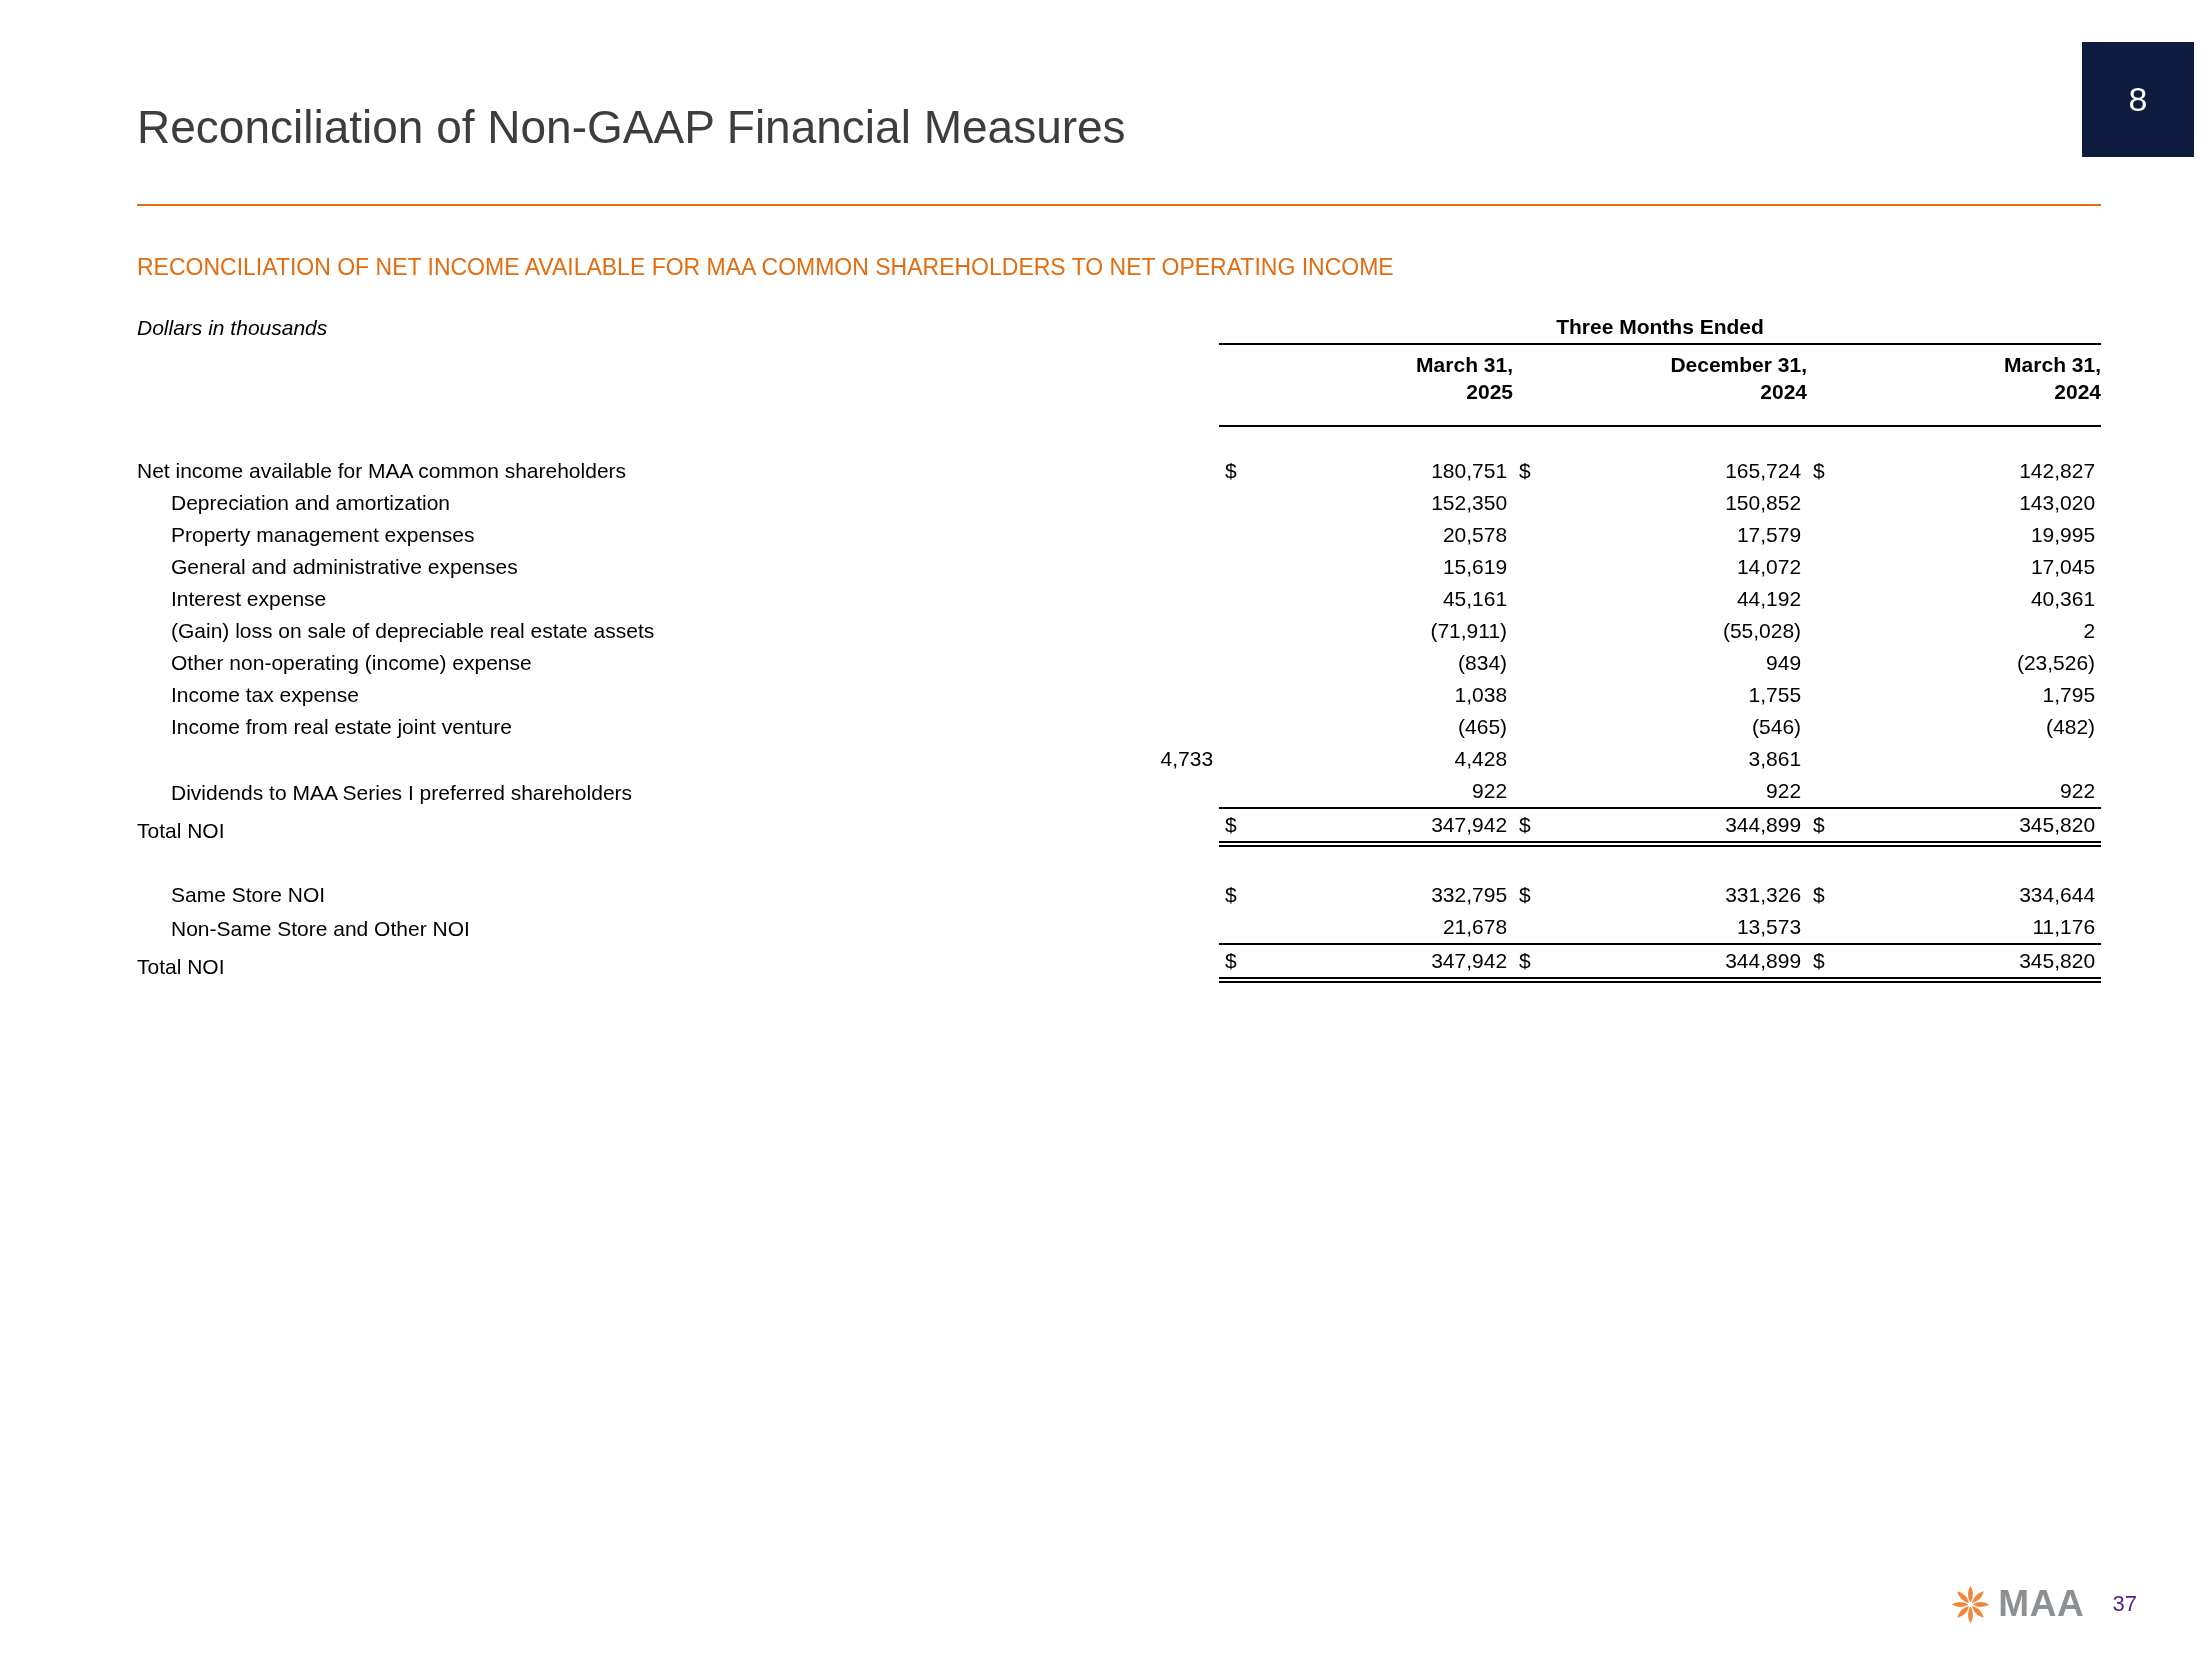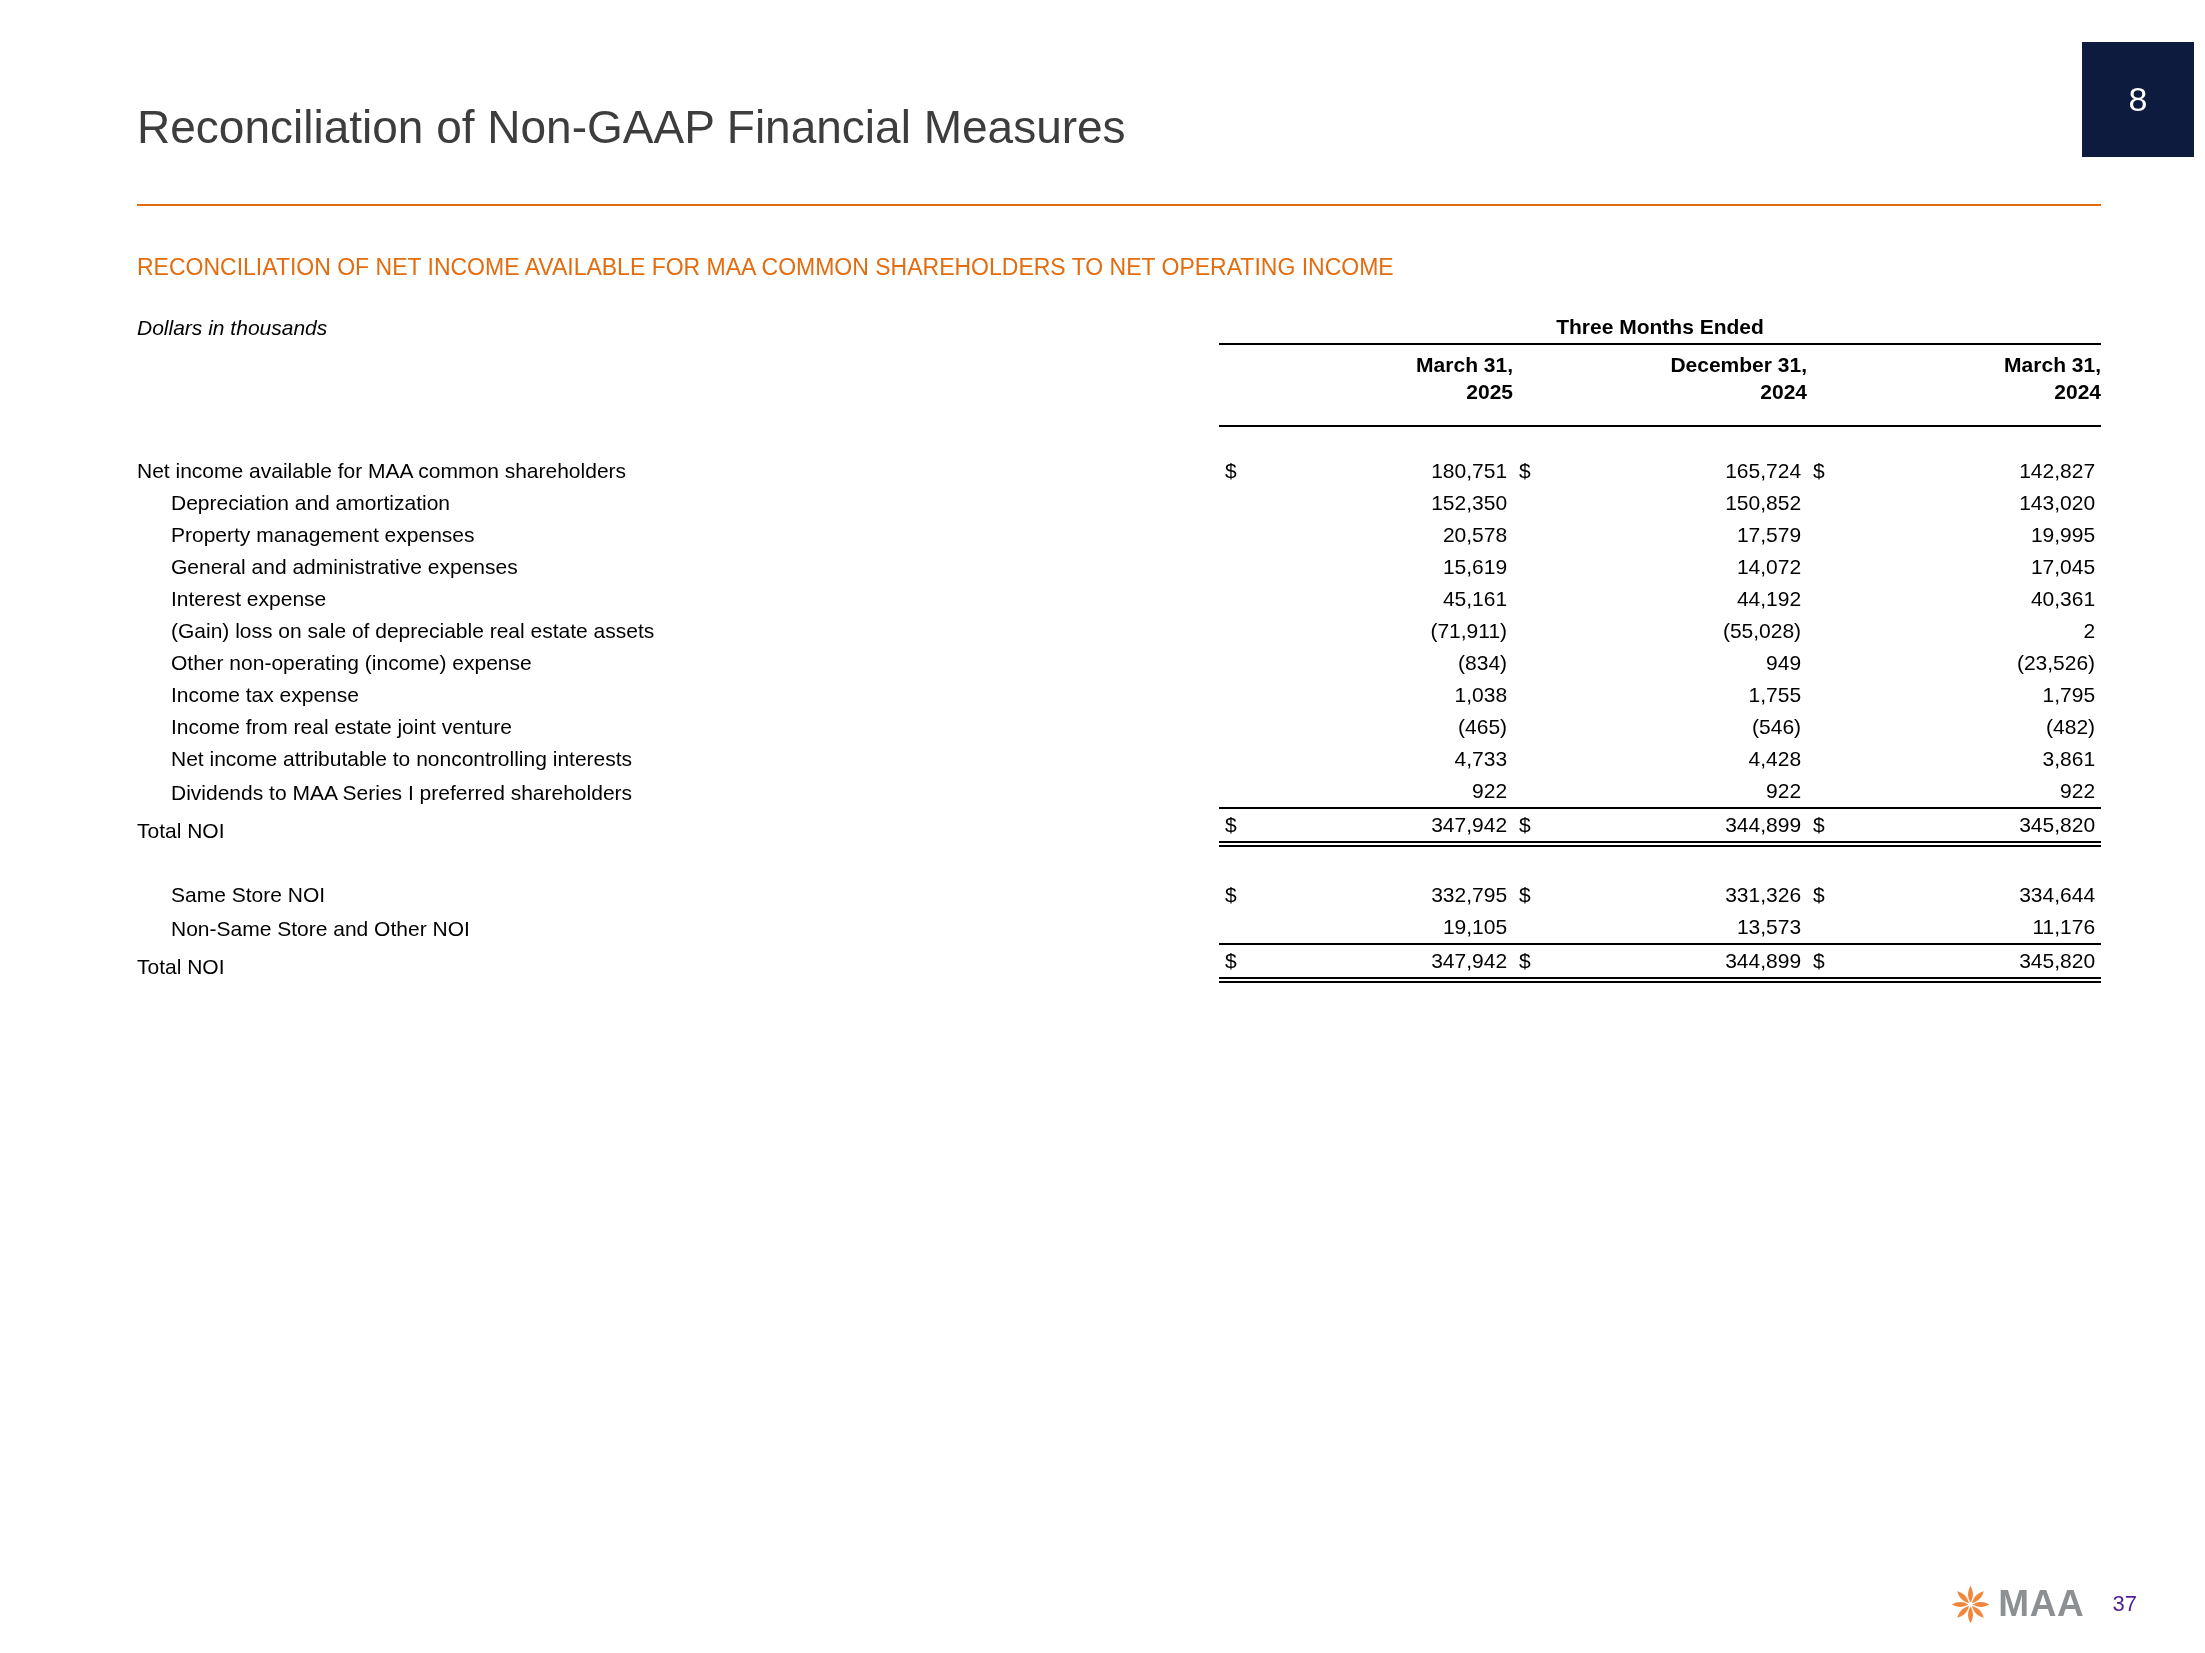--- a/index.html
+++ b/index.html
@@ -251,21 +251,20 @@
     <div class="num">
             <span class="sign"></span>
             <span class="val">(546)</span>
           </div>
     <div class="num">
             <span class="sign"></span>
             <span class="val">(482)</span>
           </div>
   </div>
         <div class="grid-row row indent">
-    <div class="label">Net income attributable to noncontrolling interests</div>
     <div class="num">
             <span class="sign"></span>
             <span class="val">4,733</span>
           </div>
     <div class="num">
             <span class="sign"></span>
             <span class="val">4,428</span>
           </div>
     <div class="num">
             <span class="sign"></span>
@@ -316,21 +315,21 @@
           </div>
     <div class="num">
             <span class="sign">$</span>
             <span class="val">334,644</span>
           </div>
   </div>
         <div class="grid-row row indent u-row">
     <div class="label">Non-Same Store and Other NOI</div>
     <div class="num">
             <span class="sign"></span>
-            <span class="val">19,105</span>
+            <span class="val">21,678</span>
           </div>
     <div class="num">
             <span class="sign"></span>
             <span class="val">13,573</span>
           </div>
     <div class="num">
             <span class="sign"></span>
             <span class="val">11,176</span>
           </div>
   </div>

